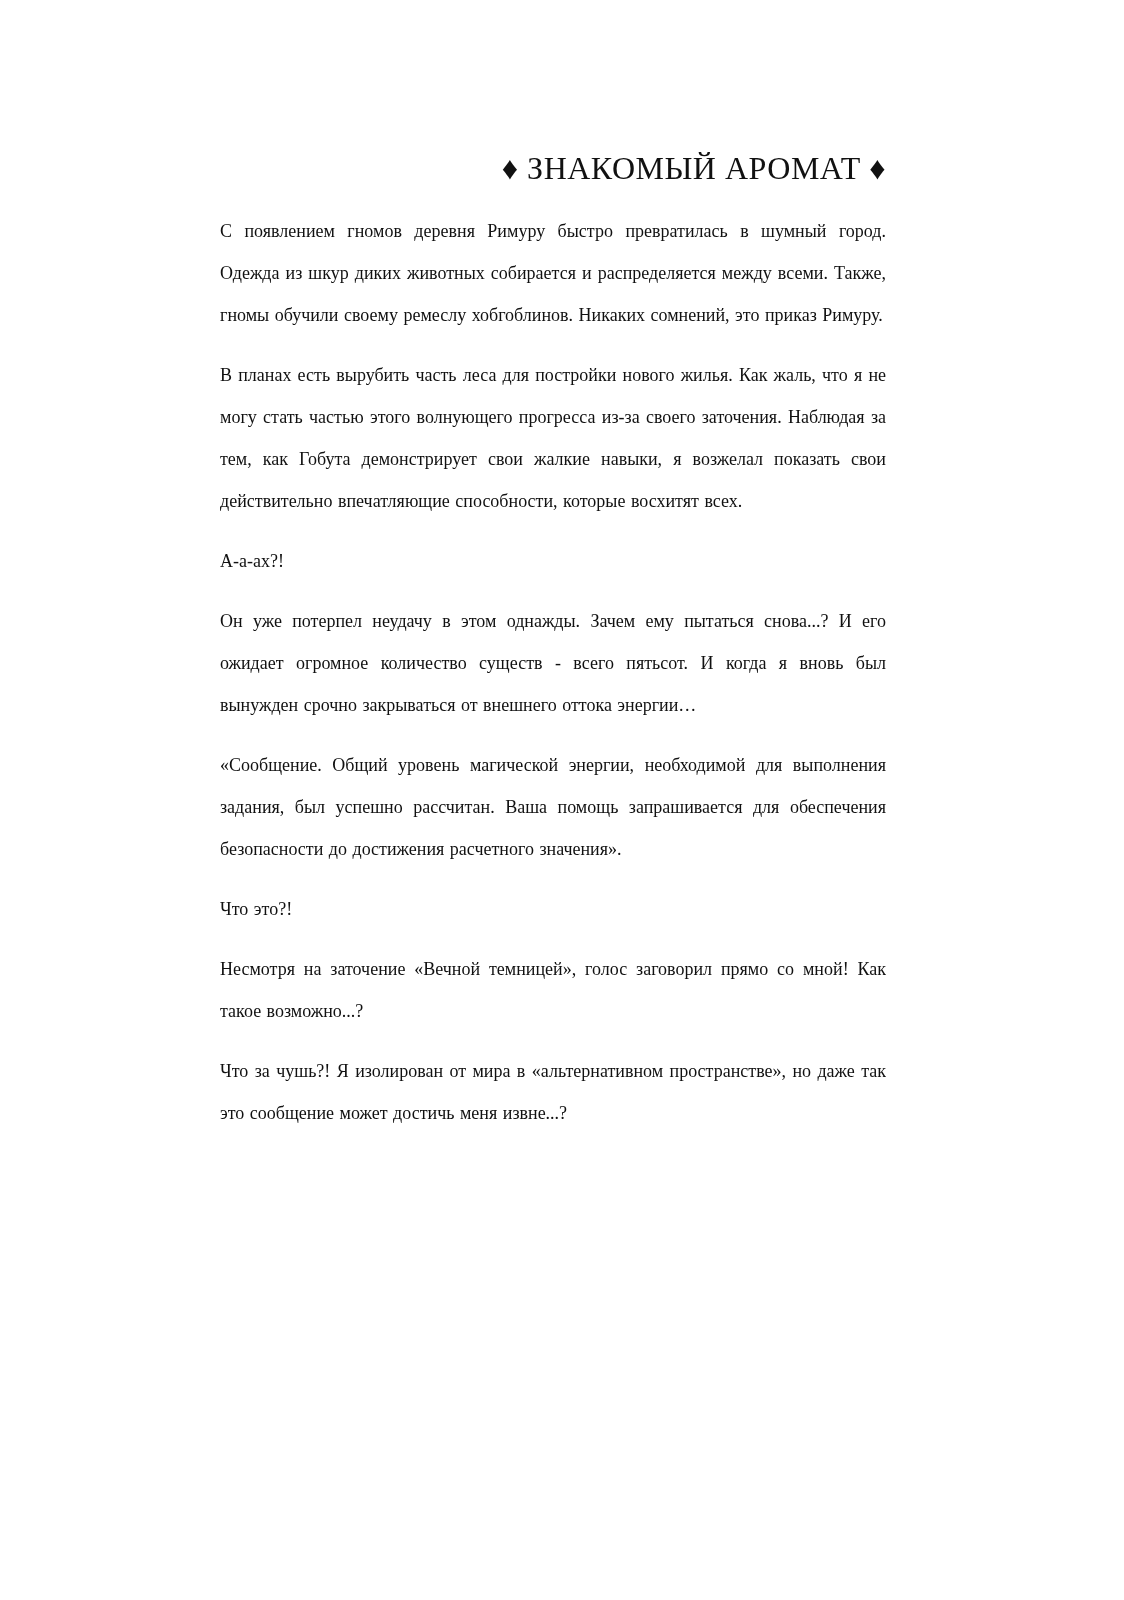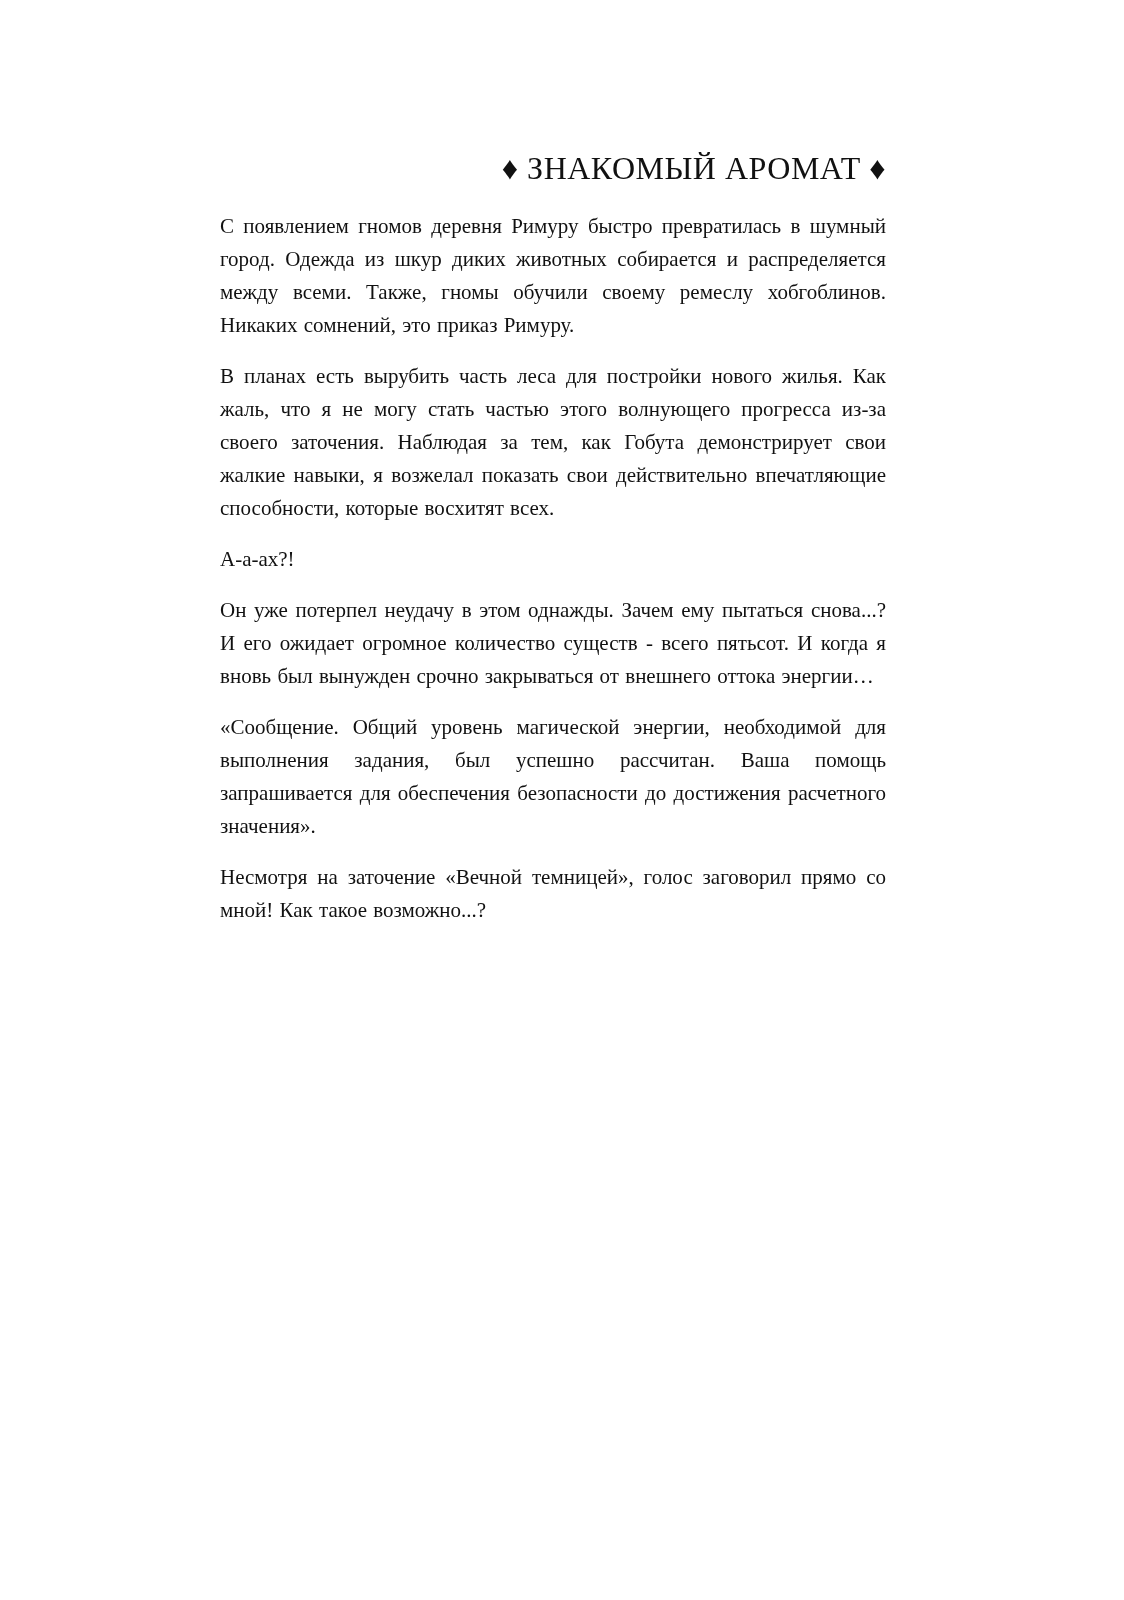--- a/index.html
+++ b/index.html
@@ -24,22 +24,22 @@
   .title {
     font-size: 32px;
     font-weight: normal;
     letter-spacing: 0.5px;
     text-align: right;
     margin: 0 0 22px 0;
     line-height: 40px;
     white-space: nowrap;
   }
   .para {
-    font-size: 21px;
-    line-height: 33px;
+    font-size: 18px;
+    line-height: 42px;
     text-align: justify;
     margin: 0 0 18px 0;
     white-space: pre-line;
     word-spacing: 1px;
   }
   .para.italic {
   }
 </style>
 </head>
 <body>
@@ -52,17 +52,19 @@
   <p class="para">В планах есть вырубить часть леса для постройки нового жилья. Как жаль, что я не могу стать частью этого волнующего прогресса из-за своего заточения. Наблюдая за тем, как Гобута демонстрирует свои жалкие навыки, я возжелал показать свои действительно впечатляющие способности, которые восхитят всех.</p>
 
 
   <p class="para italic">А-а-ах?!</p>
 
 
   <p class="para">Он уже потерпел неудачу в этом однажды. Зачем ему пытаться снова...? И его ожидает огромное количество существ - всего пятьсот. И когда я вновь был вынужден срочно закрываться от внешнего оттока энергии…</p>
 
   <p class="para italic">«Сообщение. Общий уровень магической энергии, необходимой для выполнения задания, был успешно рассчитан. Ваша помощь запрашивается для обеспечения безопасности до достижения расчетного значения».</p>
 
+  <p class="para">Что это?!</p>
 
   <p class="para">Несмотря на заточение «Вечной темницей», голос заговорил прямо со мной! Как такое возможно...?</p>
 
 
+  <p class="para">Что за чушь?! Я изолирован от мира в «альтернативном пространстве», но даже так это сообщение может достичь меня извне...?</p>
 </div>
 
 </body></html>

